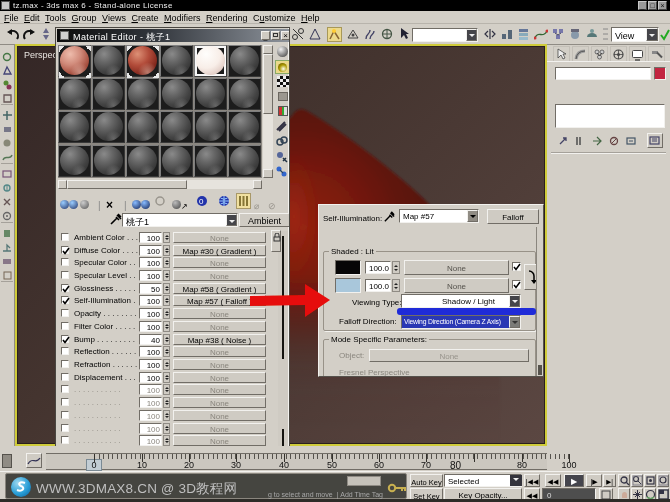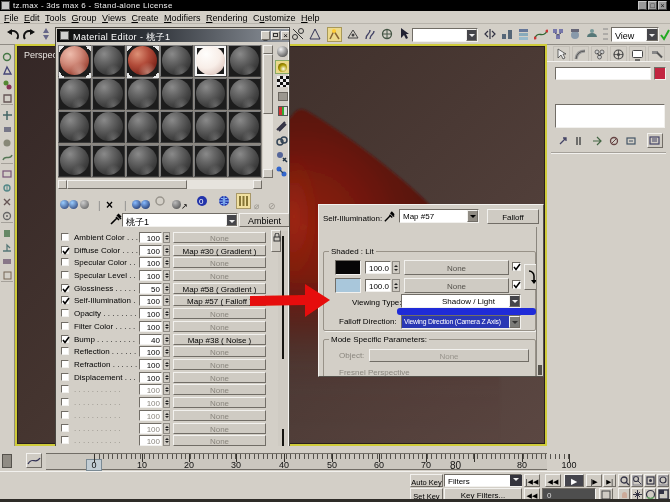--- a/index.html
+++ b/index.html
@@ -944,26 +944,26 @@
       <div class="abs" style="left:476px;top:0px;width:1px;height:8px;background:#33312c;"></div>
       <div class="abs" style="left:511px;top:6px;width:24px;text-align:center;font-size:9px;color:#111;">100</div>
       <div class="abs" style="left:523px;top:0px;width:1px;height:8px;background:#33312c;"></div>
     </div>
   </div>
 
 <div class="abs" style="left:0;top:471px;width:670px;height:31px;background:#d3cfc7;border-top:1px solid #f2f1ee;">
     <div class="abs raised" style="left:410px;top:2px;width:33px;height:13px;background:#cfcbc3;text-align:center;font-size:7.5px;padding-top:3px;white-space:nowrap;">Auto Key</div>
     <div class="abs raised" style="left:410px;top:16px;width:33px;height:13px;background:#cfcbc3;text-align:center;font-size:7.5px;padding-top:3px;white-space:nowrap;">Set Key</div>
     <div class="abs sunken white" style="left:444px;top:2px;width:78px;height:13px;">
-      <div class="abs" style="left:3px;top:2px;font-size:8px;">Filters</div>
+      <div class="abs" style="left:3px;top:2px;font-size:8px;">Selected</div>
       <div class="abs" style="left:65px;top:0px;width:12px;height:11px;background:#34343c;">
         <div style="width:0;height:0;border:3px solid transparent;border-top-color:#eee;margin:3px auto 0;"></div>
       </div>
     </div>
-    <div class="abs raised" style="left:444px;top:16px;width:78px;height:13px;background:#cfcbc3;text-align:center;font-size:8px;padding-top:2px;">Key Filters...</div>
+    <div class="abs raised" style="left:444px;top:16px;width:78px;height:13px;background:#cfcbc3;text-align:center;font-size:8px;padding-top:2px;">Key Opacity...</div>
     <div class="abs raised" style="left:524px;top:2px;width:16px;height:13px;background:#cfcbc3;font-size:7px;text-align:center;padding-top:3px;">|◀◀</div>
     <div class="abs raised" style="left:545px;top:2px;width:16px;height:13px;background:#cfcbc3;font-size:7px;text-align:center;padding-top:3px;">◀◀</div>
     <div class="abs raised" style="left:564px;top:2px;width:20px;height:13px;background:#45454d;color:#fff;font-size:8px;text-align:center;padding-top:2px;">▶</div>
     <div class="abs raised" style="left:586px;top:2px;width:16px;height:13px;background:#cfcbc3;font-size:7px;text-align:center;padding-top:3px;">|▶</div>
     <div class="abs raised" style="left:603px;top:2px;width:13px;height:13px;background:#cfcbc3;font-size:6.5px;text-align:center;padding-top:3px;">▶|</div>
     <div class="abs raised" style="left:524px;top:16px;width:16px;height:13px;background:#cfcbc3;font-size:7px;text-align:center;padding-top:3px;">◀◀</div>
     <div class="abs sunken" style="left:542px;top:16px;width:54px;height:13px;font-size:8px;padding:2px 0 0 4px;background:#4e4e4e;color:#ddd;">0</div>
     <div class="abs raised" style="left:599px;top:16px;width:14px;height:13px;background:#cfcbc3;">
       <svg width="10" height="10" style="margin:1px">
         <rect x="1" y="1" width="8" height="8" fill="none" stroke="#444"></rect>
@@ -1009,14 +1009,27 @@
         <circle cx="5.5" cy="5.5" r="4" fill="none" stroke="#334" stroke-width="1.2"></circle>
         <path d="M2 8 a5 5 0 0 0 7 0" stroke="#6a6" fill="none" stroke-width="1.3"></path>
       </svg>
     </div>
     <div class="abs raised" style="left:657px;top:16px;width:12px;height:13px;background:#cfcbc3;">
       <svg width="11" height="11">
         <rect x="1" y="1" width="9" height="9" fill="none" stroke="#334" stroke-width="1.3"></rect>
         <rect x="1" y="1" width="5" height="4" fill="#334"></rect>
       </svg>
     </div>
+    <div class="abs" style="left:5px;top:1px;width:402px;height:26px;background:#454540;border-radius:2px;border:1px solid #8a867e;">
+<div class="abs" style="left:5px;top:3px;width:20px;height:20px;border-radius:50%;background:radial-gradient(circle at 35% 30%,#9fd8f0,#2a9fd8 55%,#0a5d98);"></div>
+<svg class="abs" style="left:8px;top:6px;" width="14" height="14">
+        <path d="M11 3 C6 1 3 4 7 6 C12 8 8 12 3 10" stroke="#fff" stroke-width="2" fill="none"></path>
+      </svg>
+<div class="abs" style="left:30px;top:6px;font-size:13.5px;color:#bfbfbf;letter-spacing:0.2px;font-family:'Liberation Sans',sans-serif;">WWW.3DMAX8.CN <span style="font-size:13px;">@</span> 3D教程网</div>
+<div class="abs" style="left:262px;top:17px;font-size:7px;color:#a8a8a8;white-space:nowrap;">g to select and move&nbsp;&nbsp;|&nbsp;Add Time Tag</div>
+<div class="abs" style="left:341px;top:2px;width:34px;height:10px;background:#c6c2ba;border:1px solid #8f8b84;"></div>
+      <svg class="abs" style="left:381px;top:8px;" width="22" height="12">
+        <circle cx="5" cy="6" r="3.2" fill="none" stroke="#c8b050" stroke-width="2"></circle>
+        <path d="M8 6 h11 M15 6 v3 M18 6 v3" stroke="#c8b050" stroke-width="2"></path>
+      </svg>
+</div>
   </div>
 <div class="abs" style="left:0;top:499px;width:670px;height:3px;background:#2e2c28;"></div>
 
 </body></html>

